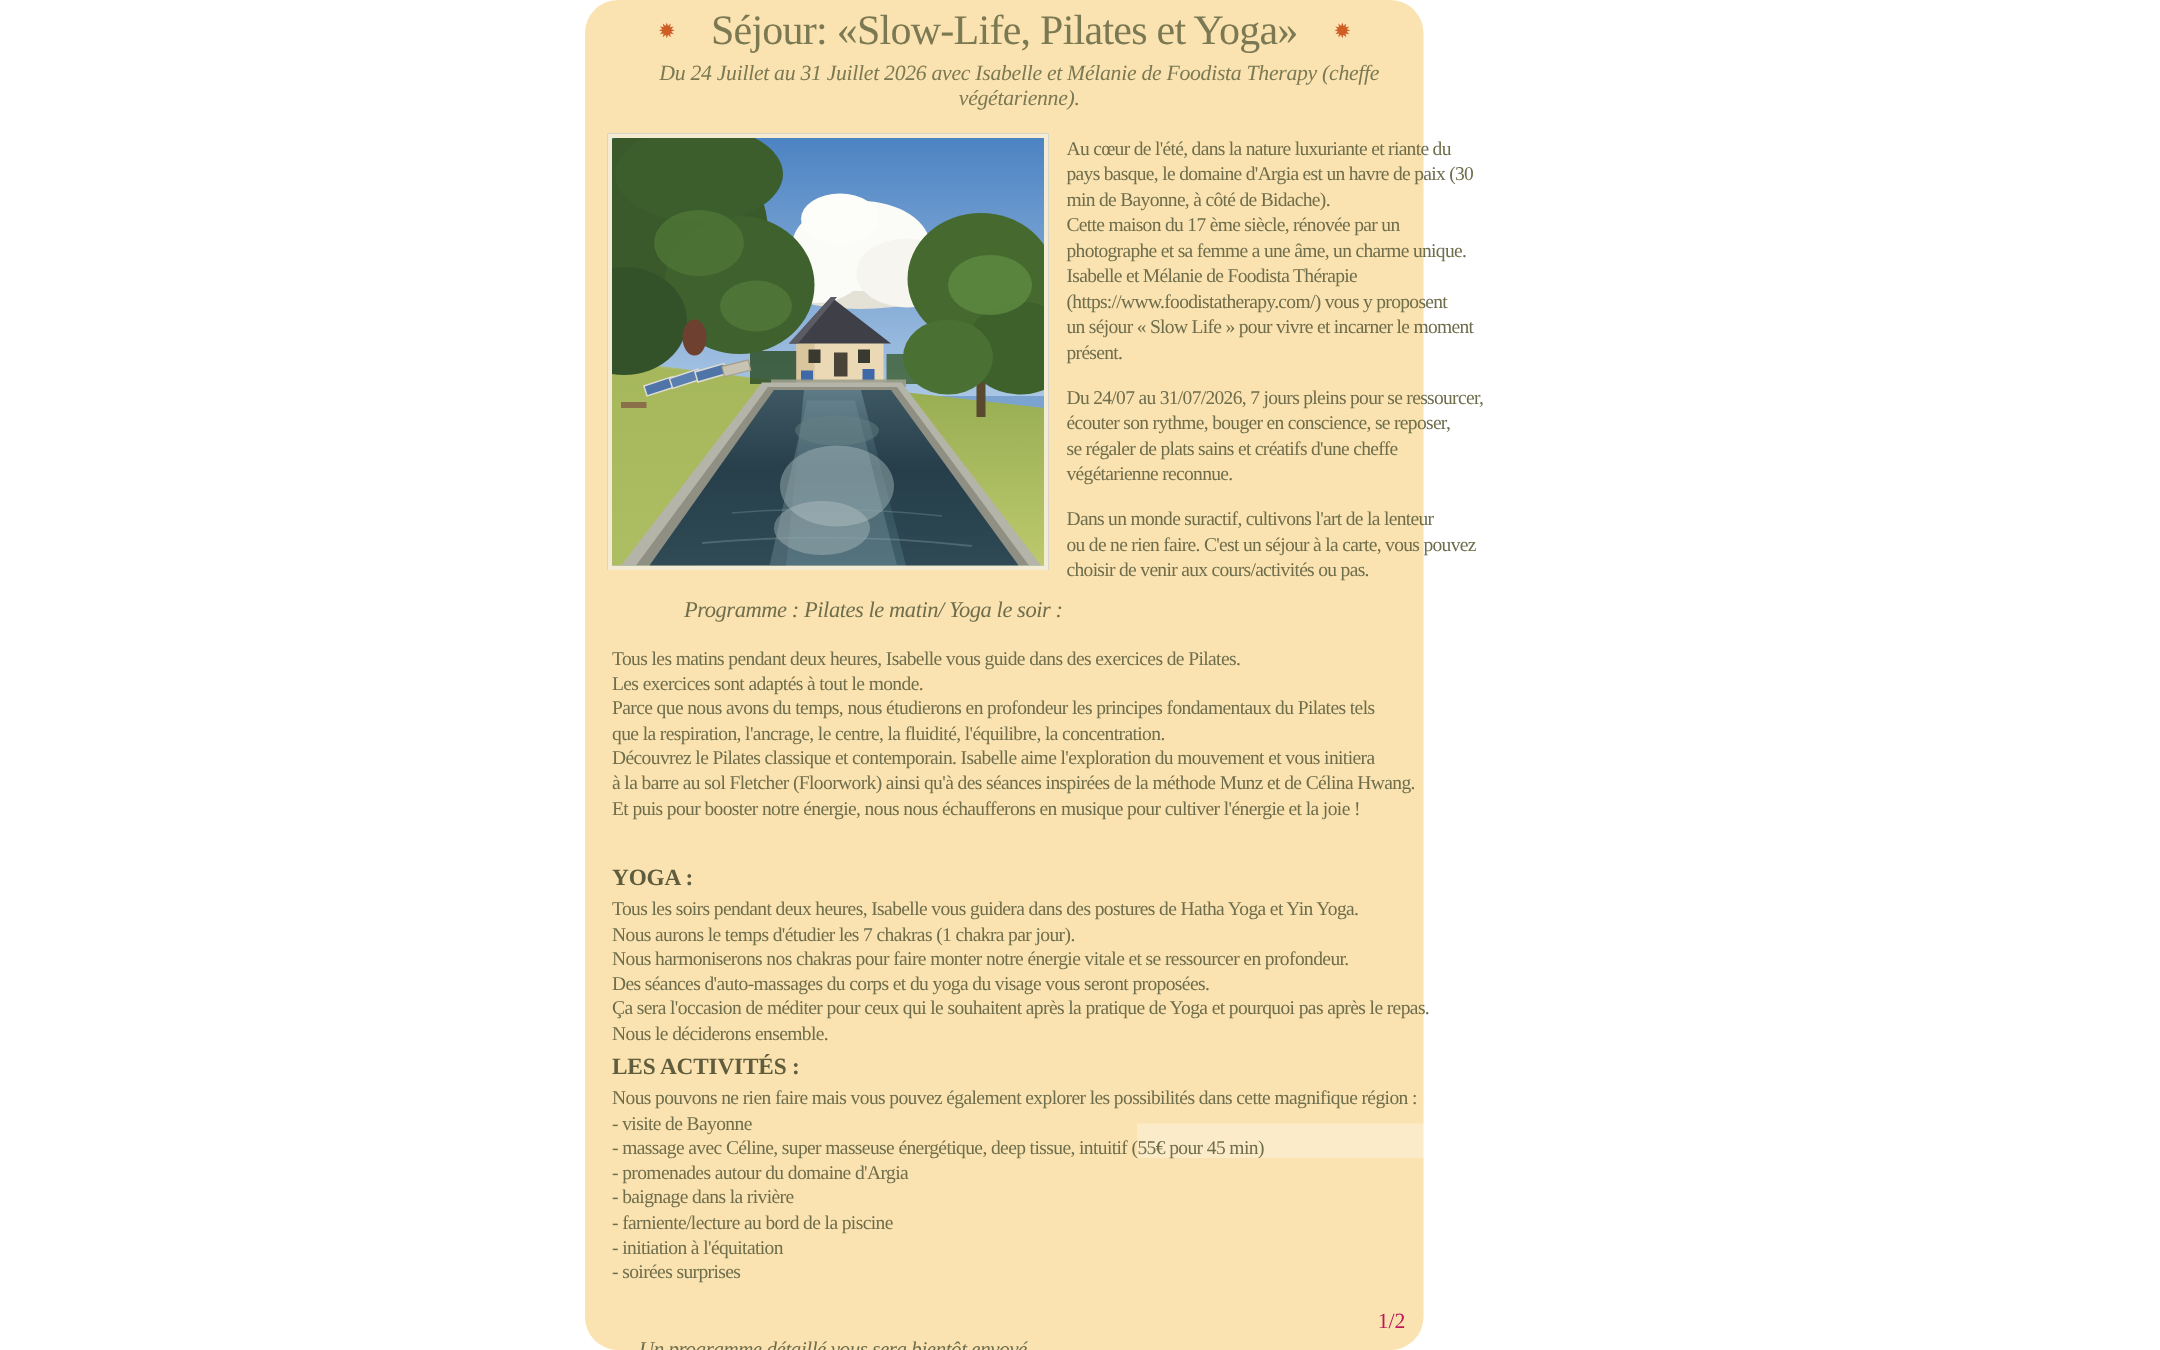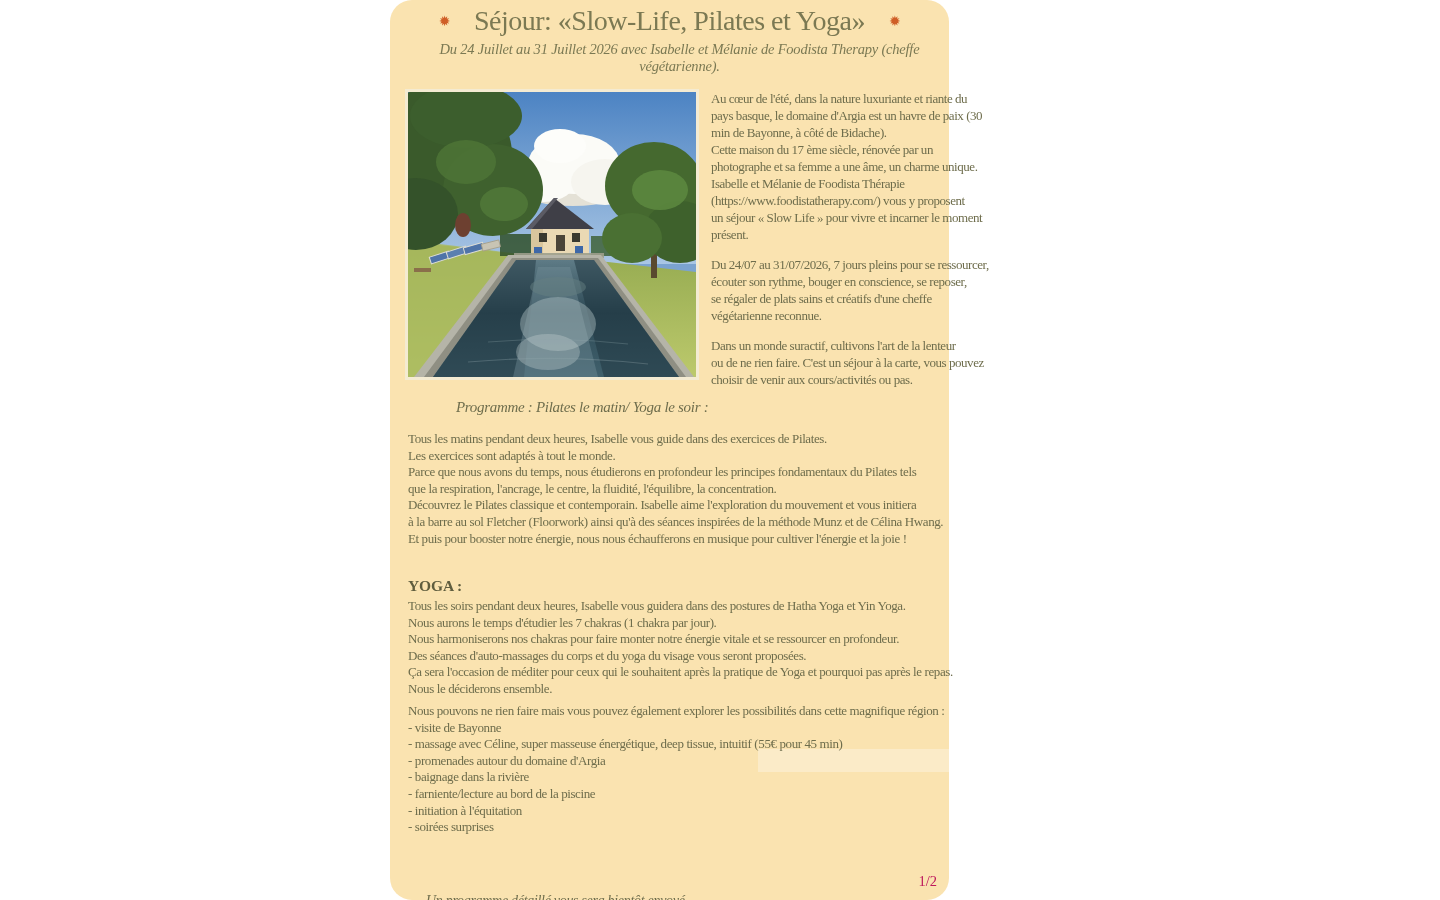--- a/index.html
+++ b/index.html
@@ -221,20 +221,21 @@
 Nous aurons le temps d'étudier les 7 chakras (1 chakra par jour).
 Nous harmoniserons nos chakras pour faire monter notre énergie vitale et se ressourcer en profondeur.
 Des séances d'auto-massages du corps et du yoga du visage vous seront proposées.
 Ça sera l'occasion de méditer pour ceux qui le souhaitent après la pratique de Yoga et pourquoi pas après le repas.
 Nous le déciderons ensemble.</div>
   </div>
 
   <div class="hl-box hl-massage"></div>
 
   <div class="section sec-activites">
+    <h2 class="section-heading">LES ACTIVITÉS :</h2>
     <div class="section-body">Nous pouvons ne rien faire mais vous pouvez également explorer les possibilités dans cette magnifique région :
 - visite de Bayonne
 - massage avec Céline, super masseuse énergétique, deep tissue, intuitif (55€ pour 45 min)
 - promenades autour du domaine d'Argia
 - baignage dans la rivière
 - farniente/lecture au bord de la piscine
 - initiation à l'équitation
 - soirées surprises</div>
   </div>
 

